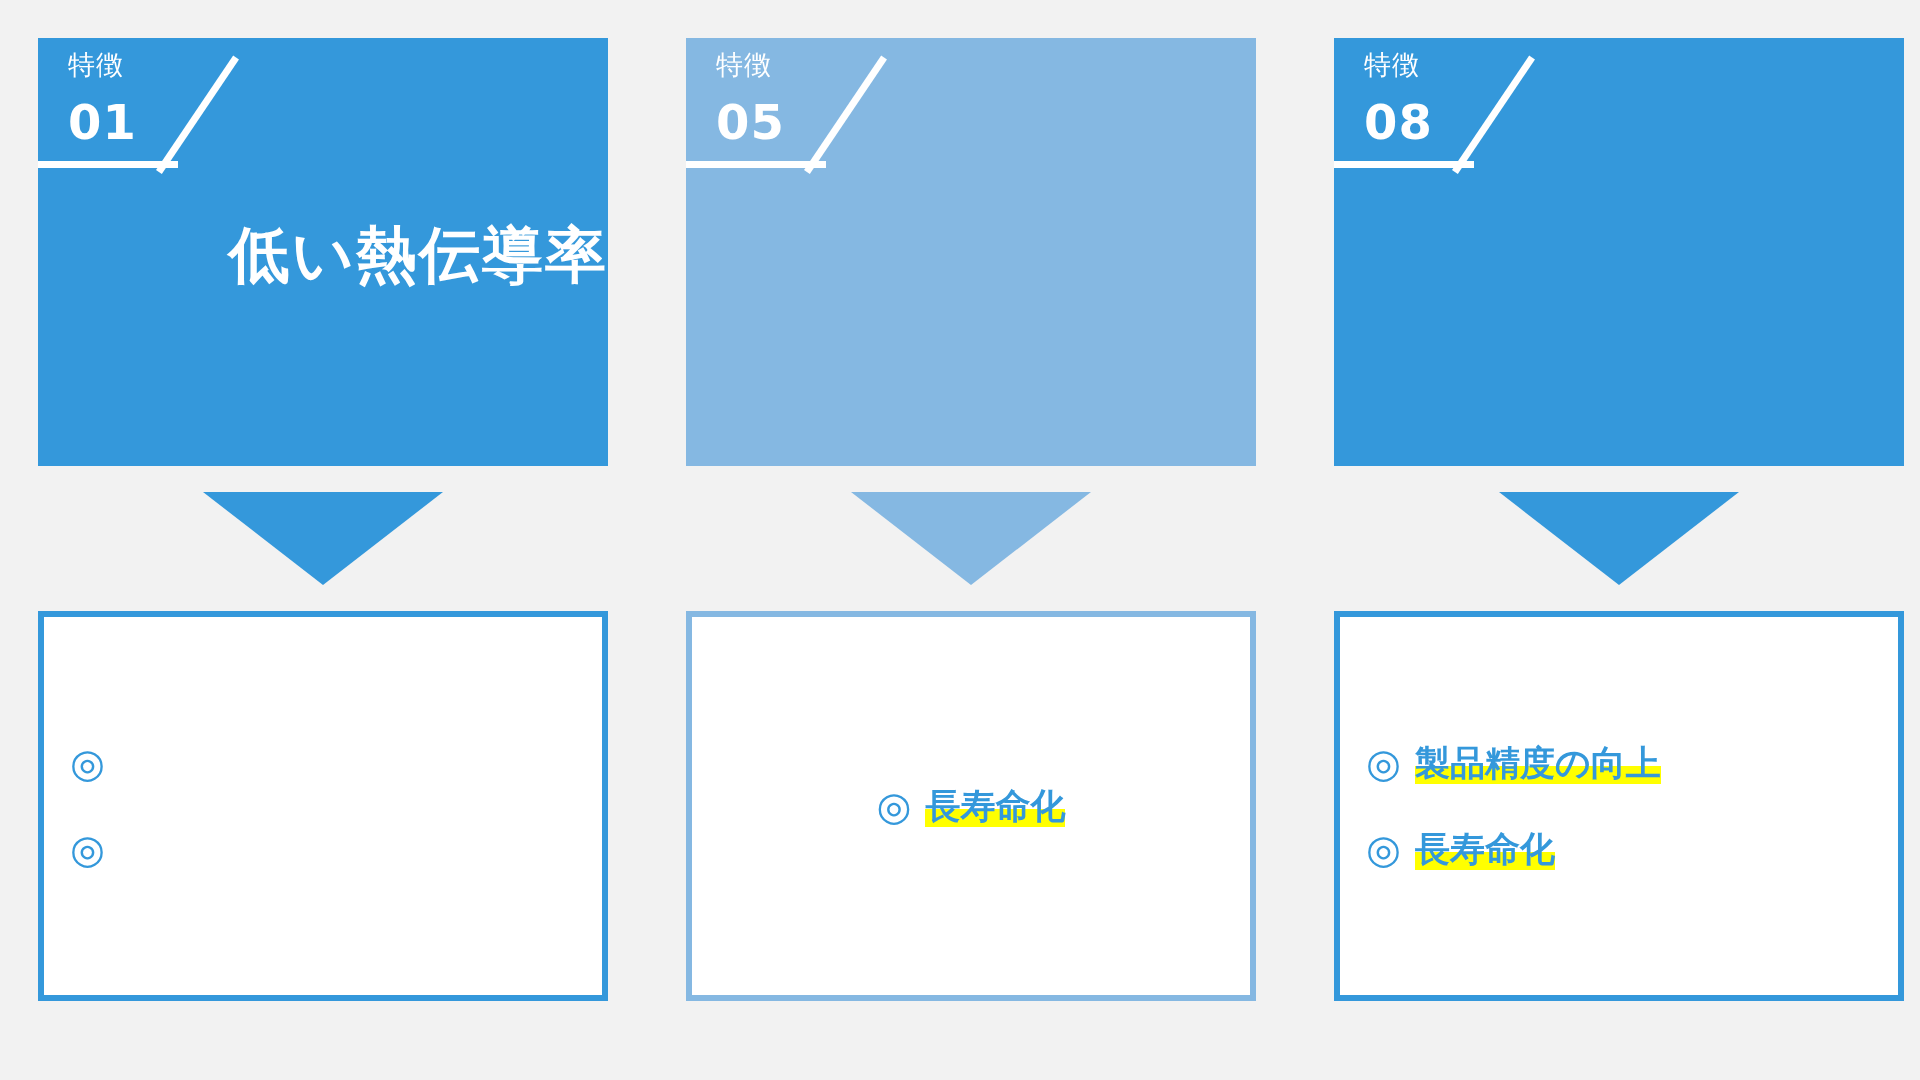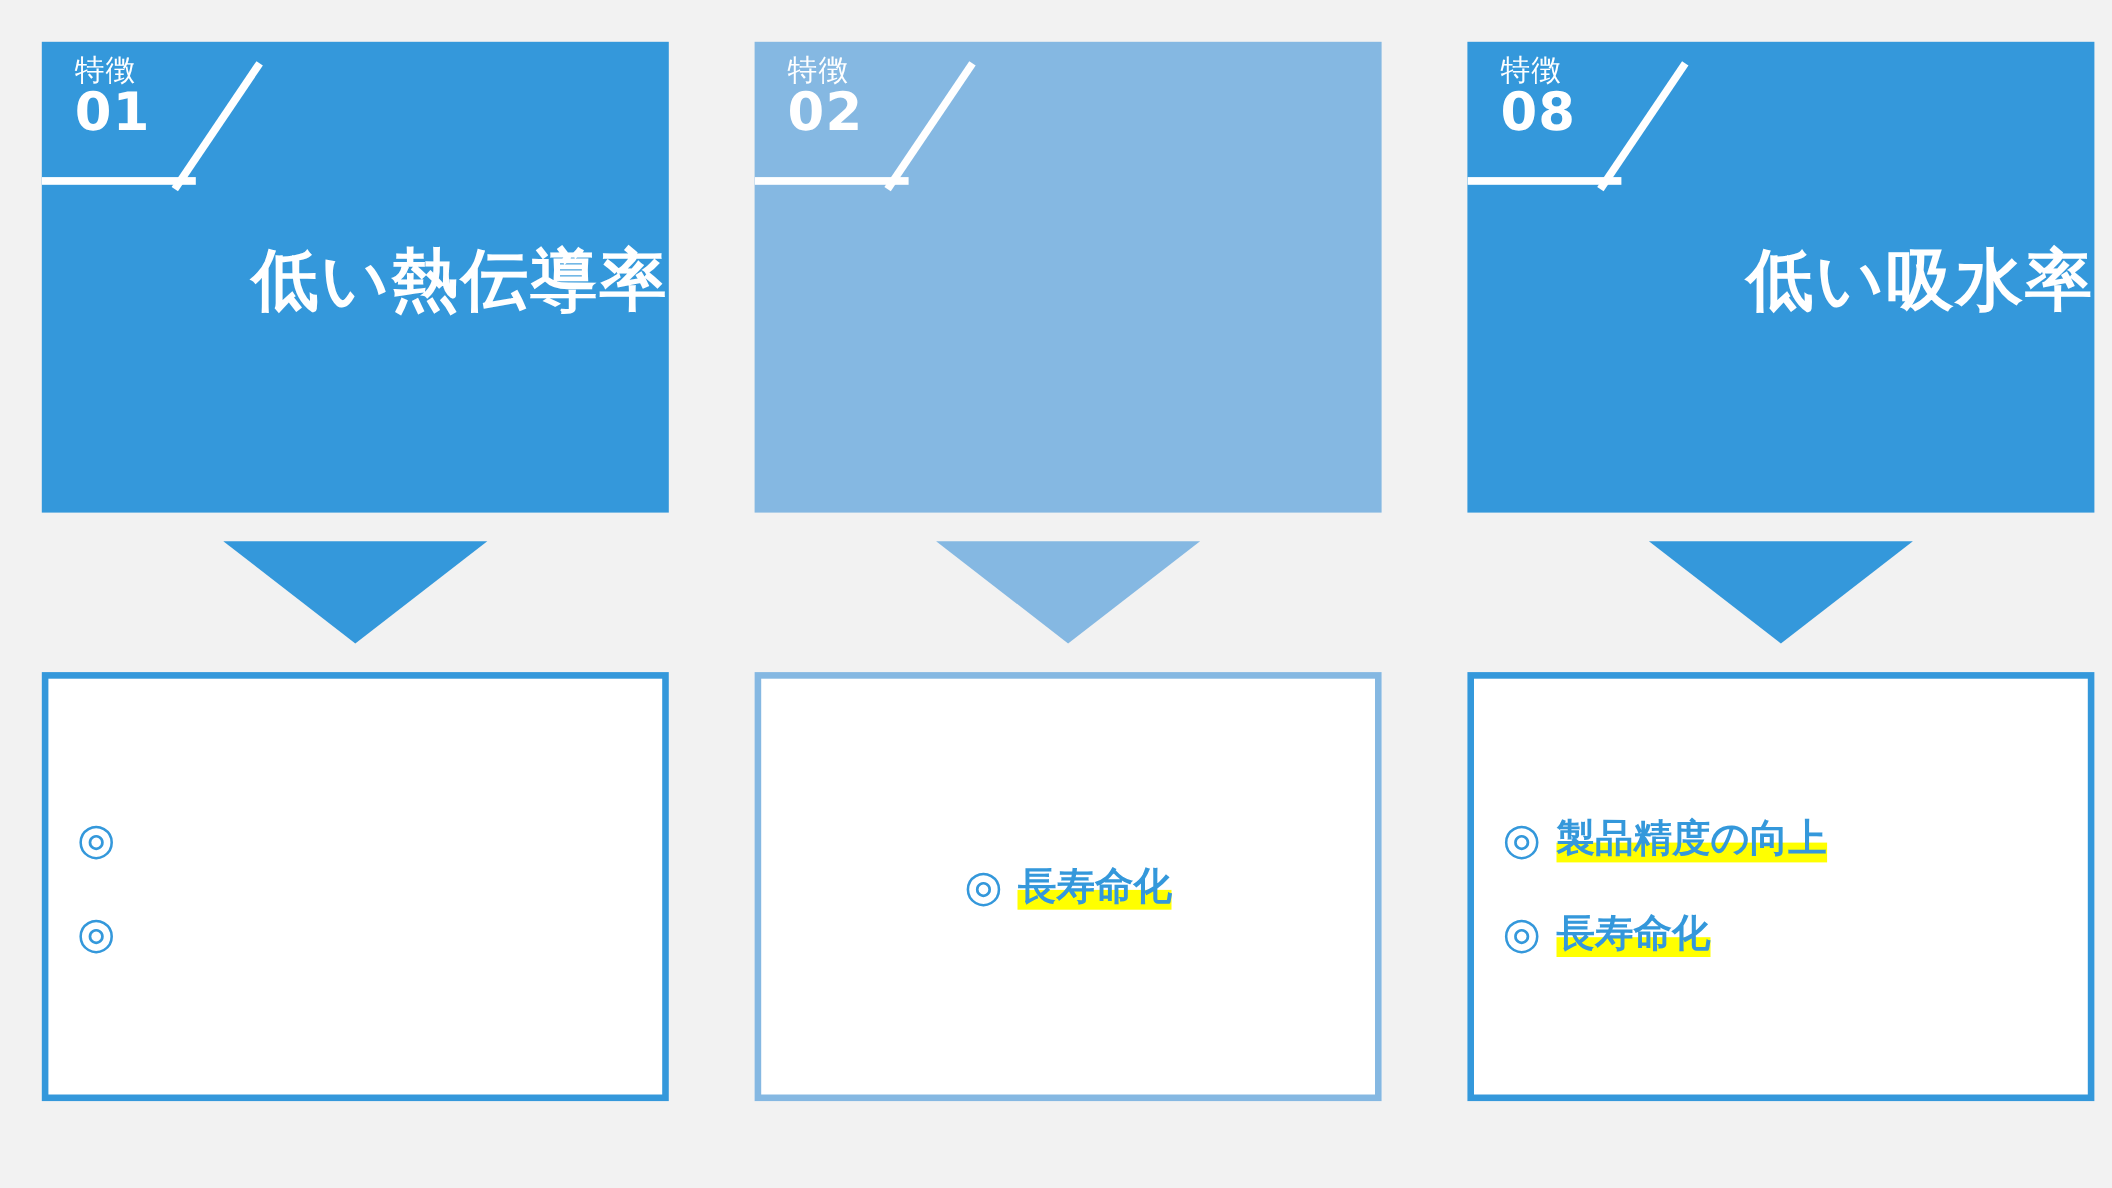--- a/index.html
+++ b/index.html
@@ -53,21 +53,21 @@
     font-size:27px;
     font-weight:normal;
     letter-spacing:1px;
     display:block;
   }
   .badge-num{
     font-size:48px;
     font-weight:bold;
     letter-spacing:1px;
     display:block;
-    margin-top:0;
+    margin-top:20px;
   }
   .badge-rule{
     position:absolute;
     left:0;
     bottom:0;
     height:7px;
     width:140px;
     background:#ffffff;
   }
   .badge-slash{
@@ -192,21 +192,21 @@
             <span class="bullet-mark">◎</span>
           </div>
         </div>
       </div>
     </div>
     <div class="column">
       <div class="headpanel tone-light">
         <div class="badge">
           <div class="badge-text">
             <span class="badge-kicker">特徴</span>
-            <span class="badge-num">02</span>
+            <span class="badge-num">05</span>
           </div>
           <div class="badge-rule"></div>
           <div class="badge-slash"></div>
         </div>
       </div>
       <div class="arrowwrap">
         <div class="arrow tone-light"></div>
       </div>
       <div class="resultbox tone-light center">
         <div class="bullet-list is-centered">
@@ -220,21 +220,20 @@
     <div class="column">
       <div class="headpanel tone-dark">
         <div class="badge">
           <div class="badge-text">
             <span class="badge-kicker">特徴</span>
             <span class="badge-num">08</span>
           </div>
           <div class="badge-rule"></div>
           <div class="badge-slash"></div>
         </div>
-        <div class="headtitle">低い吸水率</div>
       </div>
       <div class="arrowwrap">
         <div class="arrow tone-dark"></div>
       </div>
       <div class="resultbox tone-dark">
         <div class="bullet-list">
           <div class="bullet">
             <span class="bullet-mark">◎</span>
             <span class="bullet-text"><span>製品精度の向上</span></span>
           </div>

